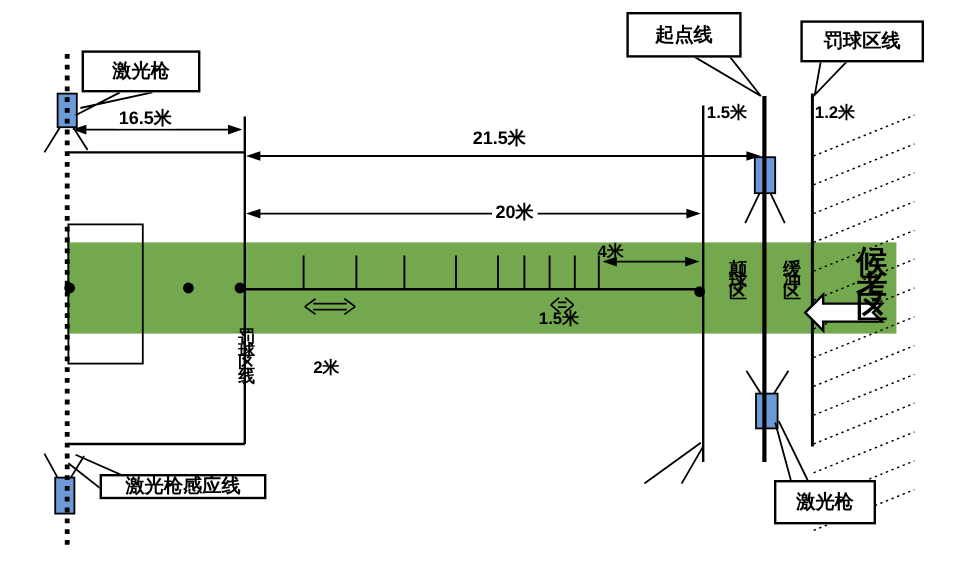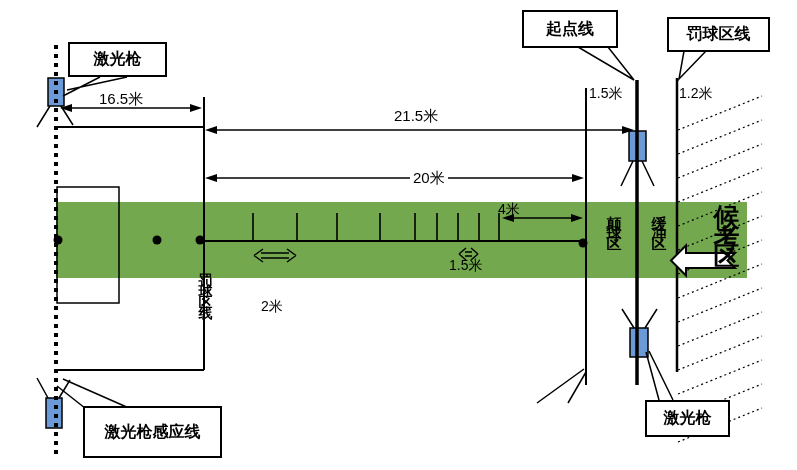--- a/index.html
+++ b/index.html
@@ -1,21 +1,21 @@
 <!DOCTYPE html>
 <html><head>
 <meta charset="utf-8">
 <style>
   html,body{margin:0;padding:0;background:#fff;}
   #canvas{
     position:relative;width:797px;height:470px;background:#fff;overflow:hidden;
     font-family:"Liberation Sans","DejaVu Sans",sans-serif;color:#000;
   }
   #linework{position:absolute;left:0;top:0;}
-  .txt{position:absolute;font-weight:normal;white-space:nowrap;line-height:1.05;}
+  .txt{position:absolute;font-weight:bold;white-space:nowrap;line-height:1.05;}
   .dim{font-size:15px;}
   .dim-bg{background:#fff;padding:0 3px;}
   .small-dim{font-size:14px;text-align:right;}
   .vtext{
     position:absolute;font-weight:bold;
     writing-mode:vertical-rl;text-orientation:upright;white-space:nowrap;
   }
   .callout{
     position:absolute;background:#fff;border:2px solid #000;
     display:flex;align-items:center;justify-content:center;
@@ -130,15 +130,15 @@
 
   <div class="vtext" style="left:197px;top:262px;font-size:14px;letter-spacing:11px;">罚球区线</div>
   <div class="vtext" style="left:604px;top:204px;font-size:15px;letter-spacing:10px;">颠球区</div>
   <div class="vtext" style="left:649px;top:204px;font-size:15px;letter-spacing:10px;">缓冲区</div>
   <div class="vtext" style="left:710px;top:184px;font-size:26px;letter-spacing:20px;">候考区</div>
 
   <div class="callout" style="left:68px;top:42px;width:99px;height:35px;">激光枪</div>
   <div class="callout" style="left:522px;top:10px;width:96px;height:38px;">起点线</div>
   <div class="callout" style="left:667px;top:17px;width:103px;height:35px;">罚球区线</div>
   <div class="callout" style="left:645px;top:400px;width:85px;height:37px;">激光枪</div>
-  <div class="callout" style="left:83px;top:406px;width:139px;height:52px;font-family:Liberation Mono, monospace;">激光枪感应线</div>
+  <div class="callout" style="left:83px;top:395px;width:139px;height:21px;font-family:Liberation Mono, monospace;">激光枪感应线</div>
 
 </div>
 
 </body></html>

